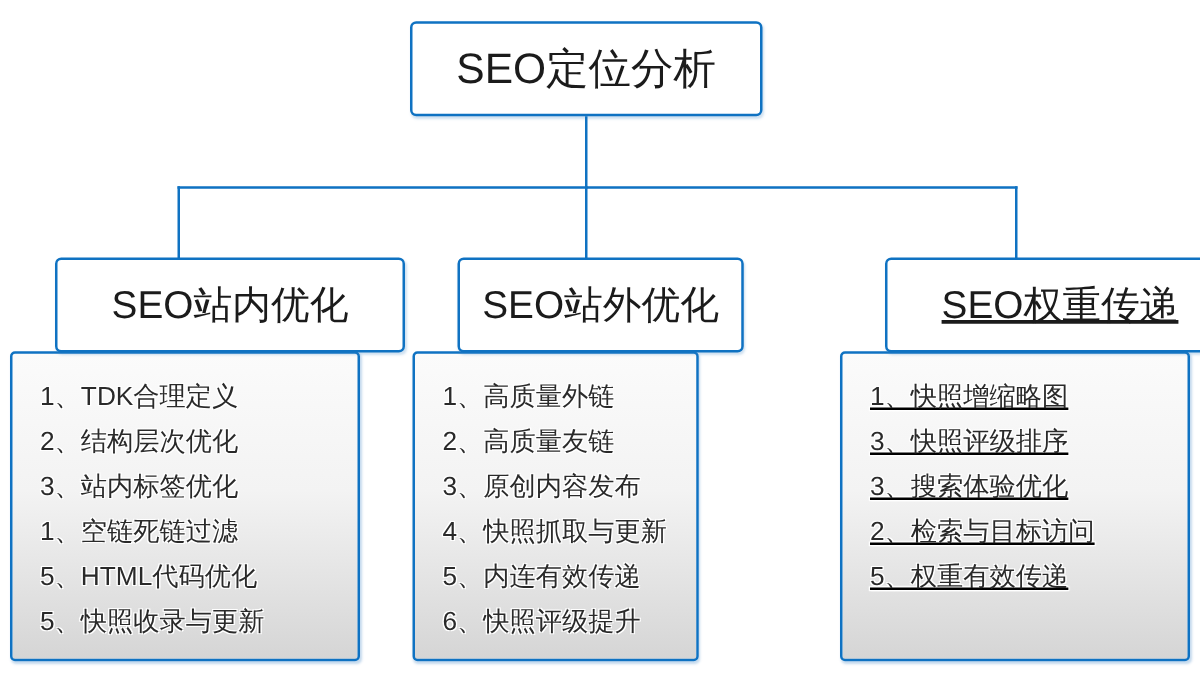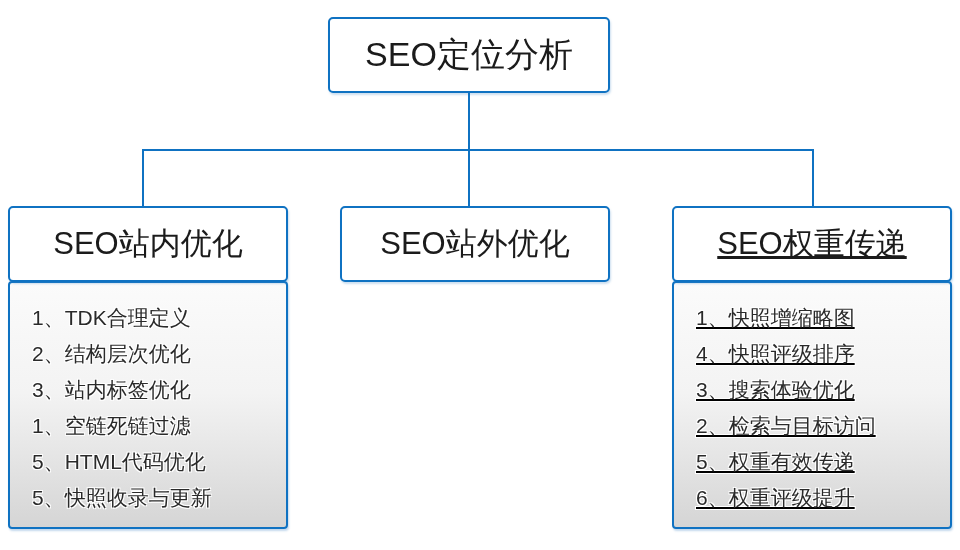--- a/index.html
+++ b/index.html
@@ -49,23 +49,23 @@
     z-index: 1;
   }
   .branch-list .li {
     font-size: 21px;
     line-height: 36px;
     color: #2a2a2a;
     white-space: nowrap;
     text-shadow: 1px 1px 0 #ffffff, -1px -1px 0 #ffffff, 1px -1px 0 #ffffff, -1px 1px 0 #ffffff;
   }
   .col-0 { left: 8px;   width: 280px; }
-  .col-1 { left: 340px; width: 270px; }
+  .col-1 { left: 330px; width: 229px; }
   .col-2 { left: 672px; width: 280px; text-decoration: underline; }
-  .hdr-row  { top: 206px; }
+  .hdr-row  { top: 206px; margin-left: 36px; }
   .list-row { top: 281px; height: 248px; }
   .connector {
     position: absolute;
     background: #0f72c2;
   }
   .conn-v { width: 2px; }
   .conn-h { height: 2px; }
 </style>
 </head>
 <body>
@@ -90,26 +90,33 @@
     <div class="li">2、结构层次优化</div>
     <div class="li">3、站内标签优化</div>
     <div class="li">1、空链死链过滤</div>
     <div class="li">5、HTML代码优化</div>
     <div class="li">5、快照收录与更新</div>
   </div>
 
   <div class="node branch-header hdr-row col-1">
     <span>SEO站外优化</span>
   </div>
+  <div class="branch-list list-row col-1">
+    <div class="li">1、高质量外链</div>
+    <div class="li">2、高质量友链</div>
+    <div class="li">3、原创内容发布</div>
+    <div class="li">4、快照抓取与更新</div>
+    <div class="li">5、内连有效传递</div>
+    <div class="li">6、快照评级提升</div>
+  </div>
 
   <div class="node branch-header hdr-row col-2">
     <span>SEO权重传递</span>
   </div>
   <div class="branch-list list-row col-2">
     <div class="li">1、快照增缩略图</div>
-    <div class="li">4、快照评级排序</div>
+    <div class="li">3、快照评级排序</div>
     <div class="li">3、搜索体验优化</div>
     <div class="li">2、检索与目标访问</div>
     <div class="li">5、权重有效传递</div>
-    <div class="li">6、权重评级提升</div>
   </div>
 
 </div>
 
 </body></html>

